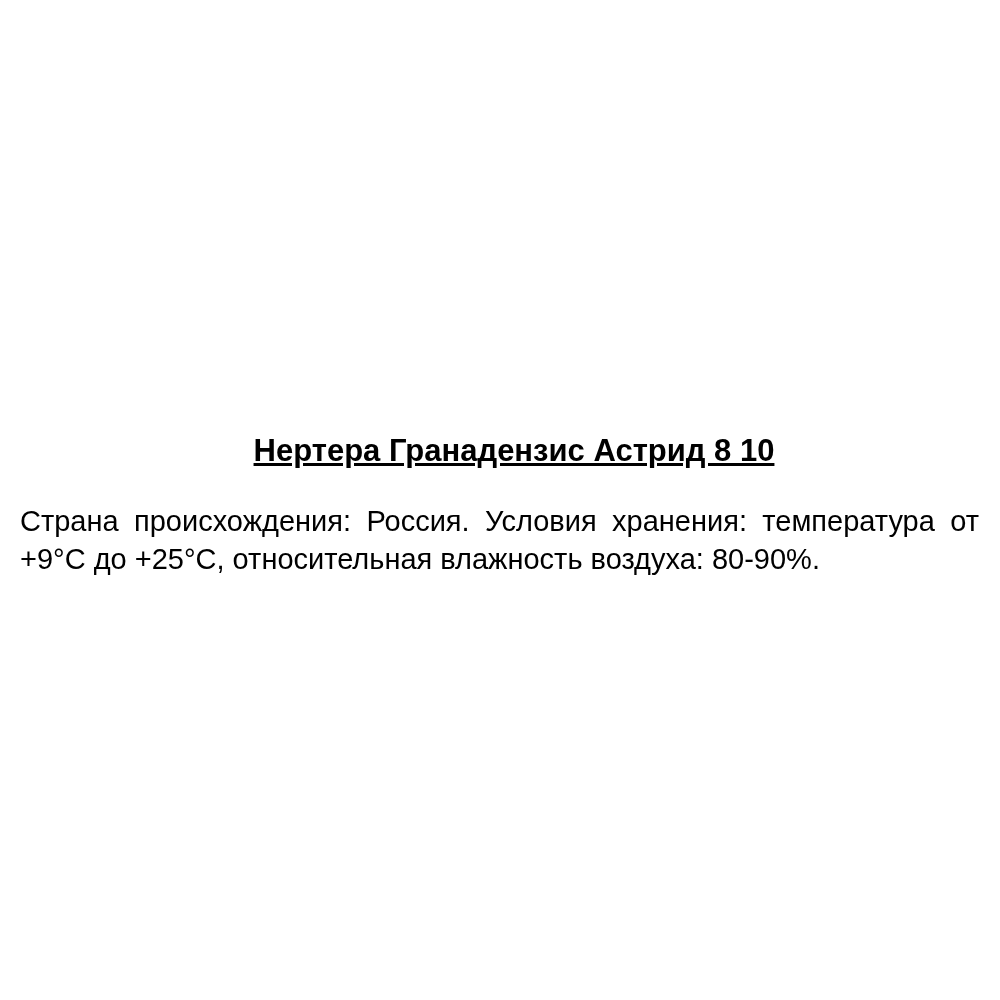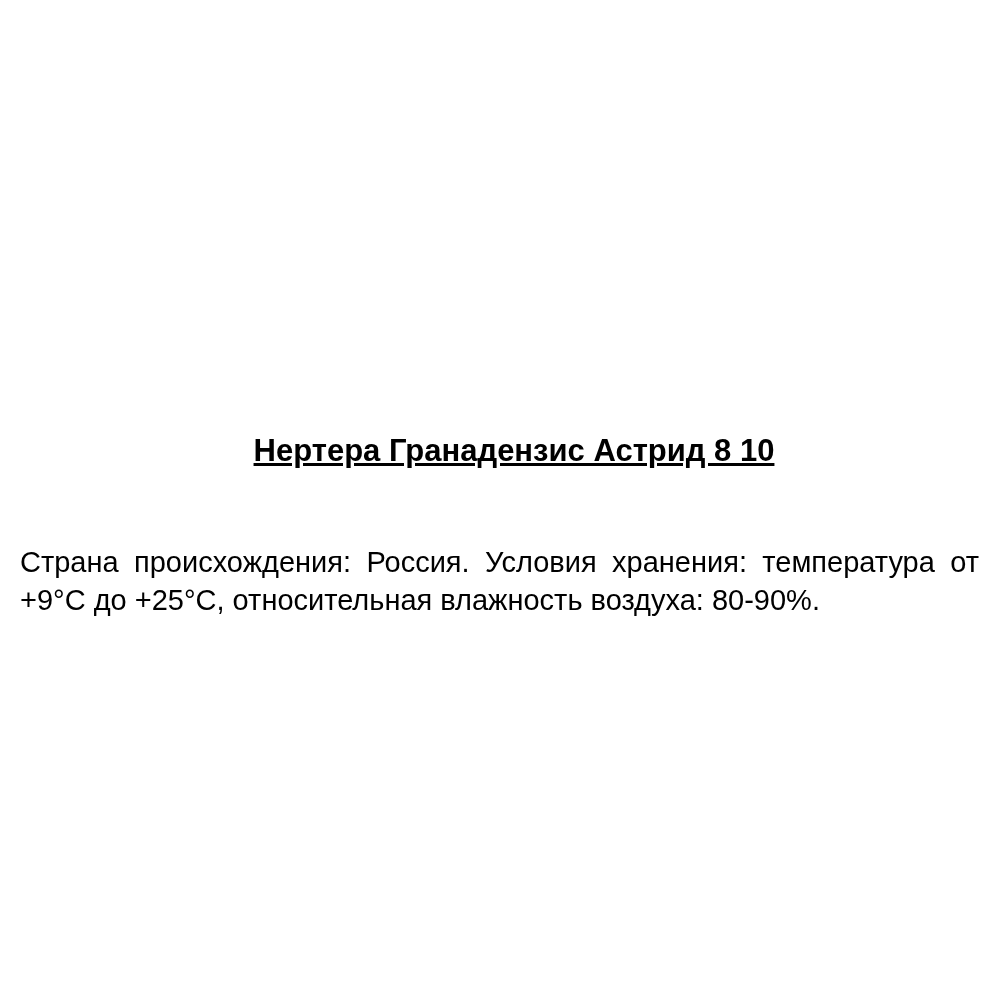--- a/index.html
+++ b/index.html
@@ -39,21 +39,20 @@
     line-height: 38px;
     font-weight: 400;
   }
   .desc-line {
     display: block;
     white-space: normal;
   }
   .desc-line.justified {
     text-align: justify;
     text-align-last: justify;
-    margin-top: 41px;
   }
   .desc-line.plain {
     text-align: left;
   }
 </style>
 </head>
 <body>
 
 <div class="page">
   <h1 class="product-title">Нертера Гранадензис Астрид 8 10</h1>

